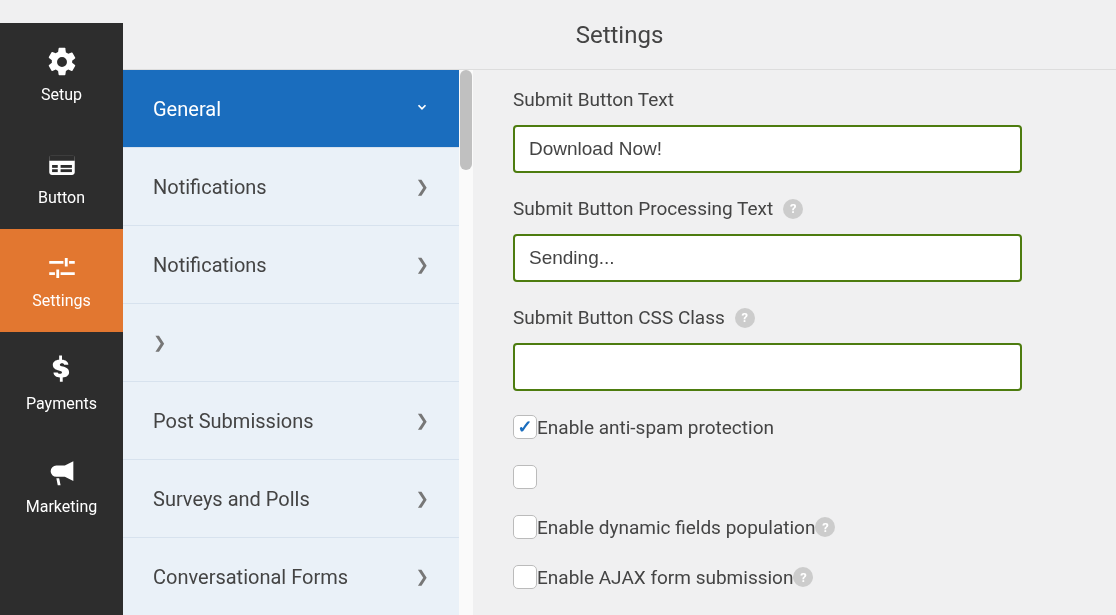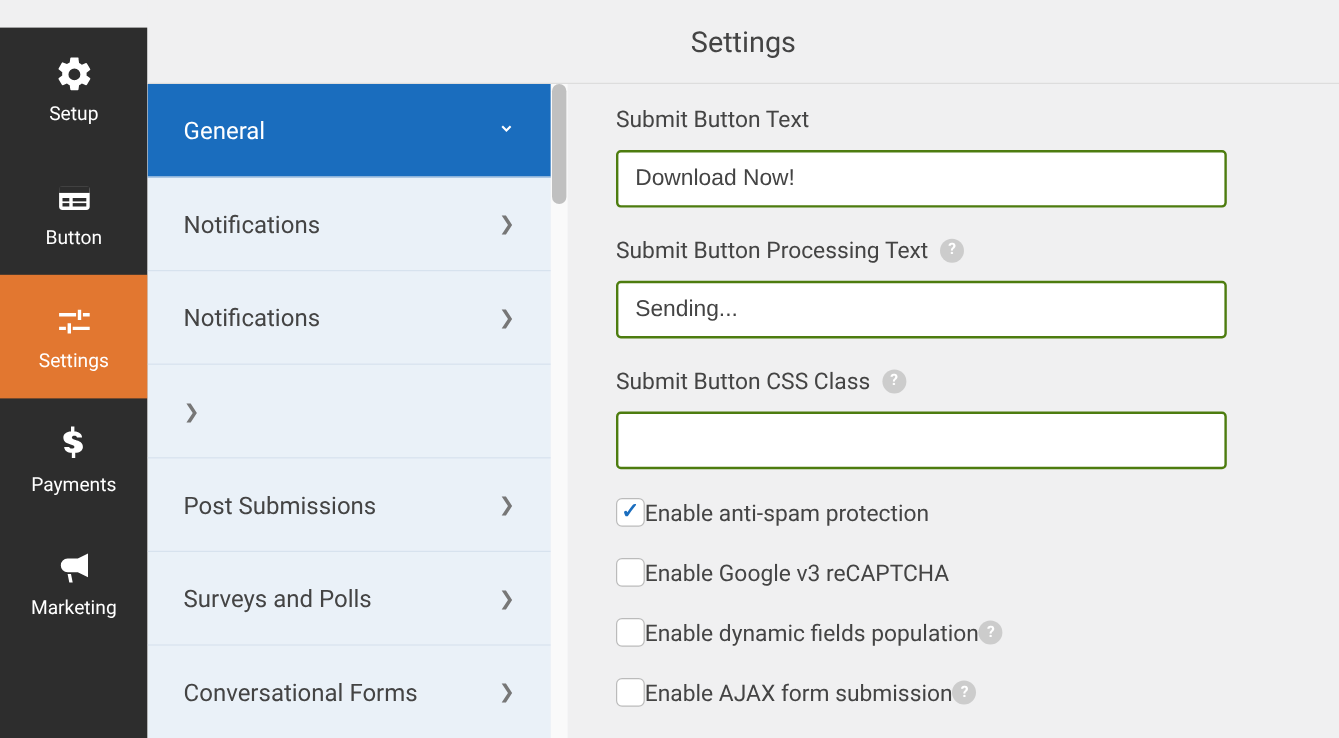--- a/index.html
+++ b/index.html
@@ -145,21 +145,20 @@
         </div>
         <input class="tinput" type="text" value="" style="">
       </div>
 
       <div class="check-row">
         <span class="cbox checked"></span>
         <span>Enable anti-spam protection</span>
       </div>
       <div class="check-row">
         <span class="cbox"></span>
-        <span>Enable Google v3 reCAPTCHA</span>
       </div>
       <div class="check-row">
         <span class="cbox"></span>
         <span>Enable dynamic fields population</span>
         <span class="help-ico">?</span>
       </div>
       <div class="check-row">
         <span class="cbox"></span>
         <span>Enable AJAX form submission</span>
         <span class="help-ico">?</span>

